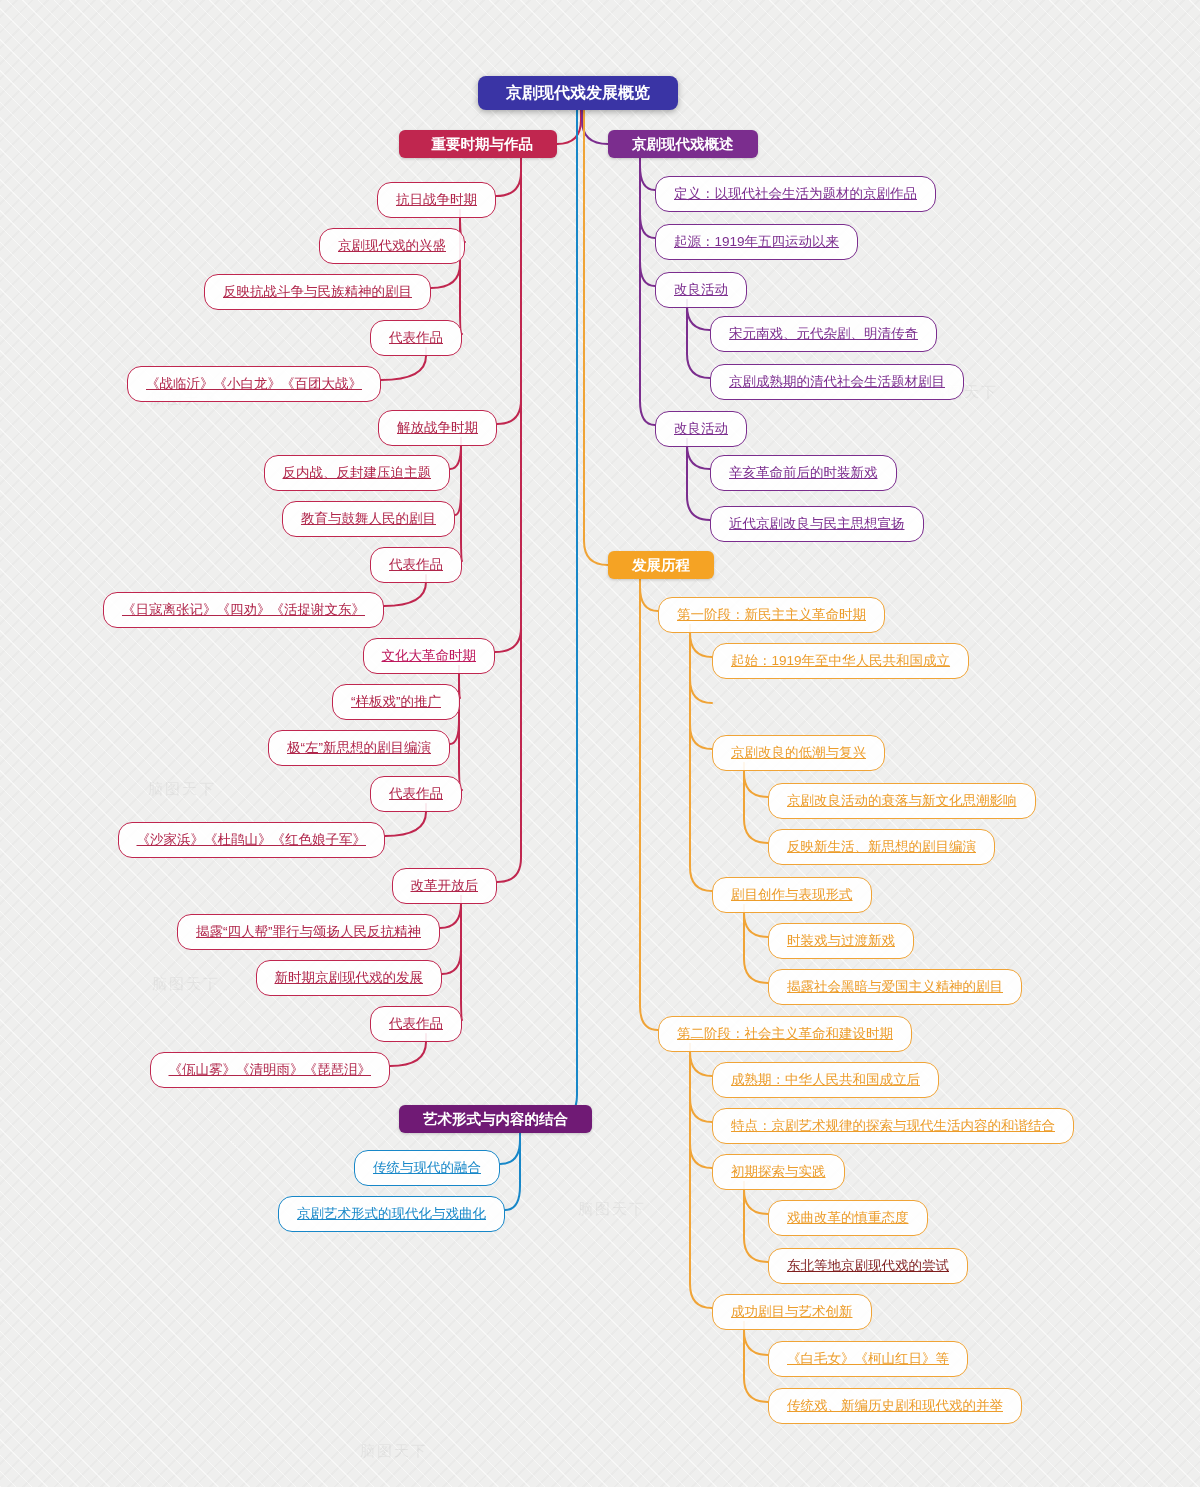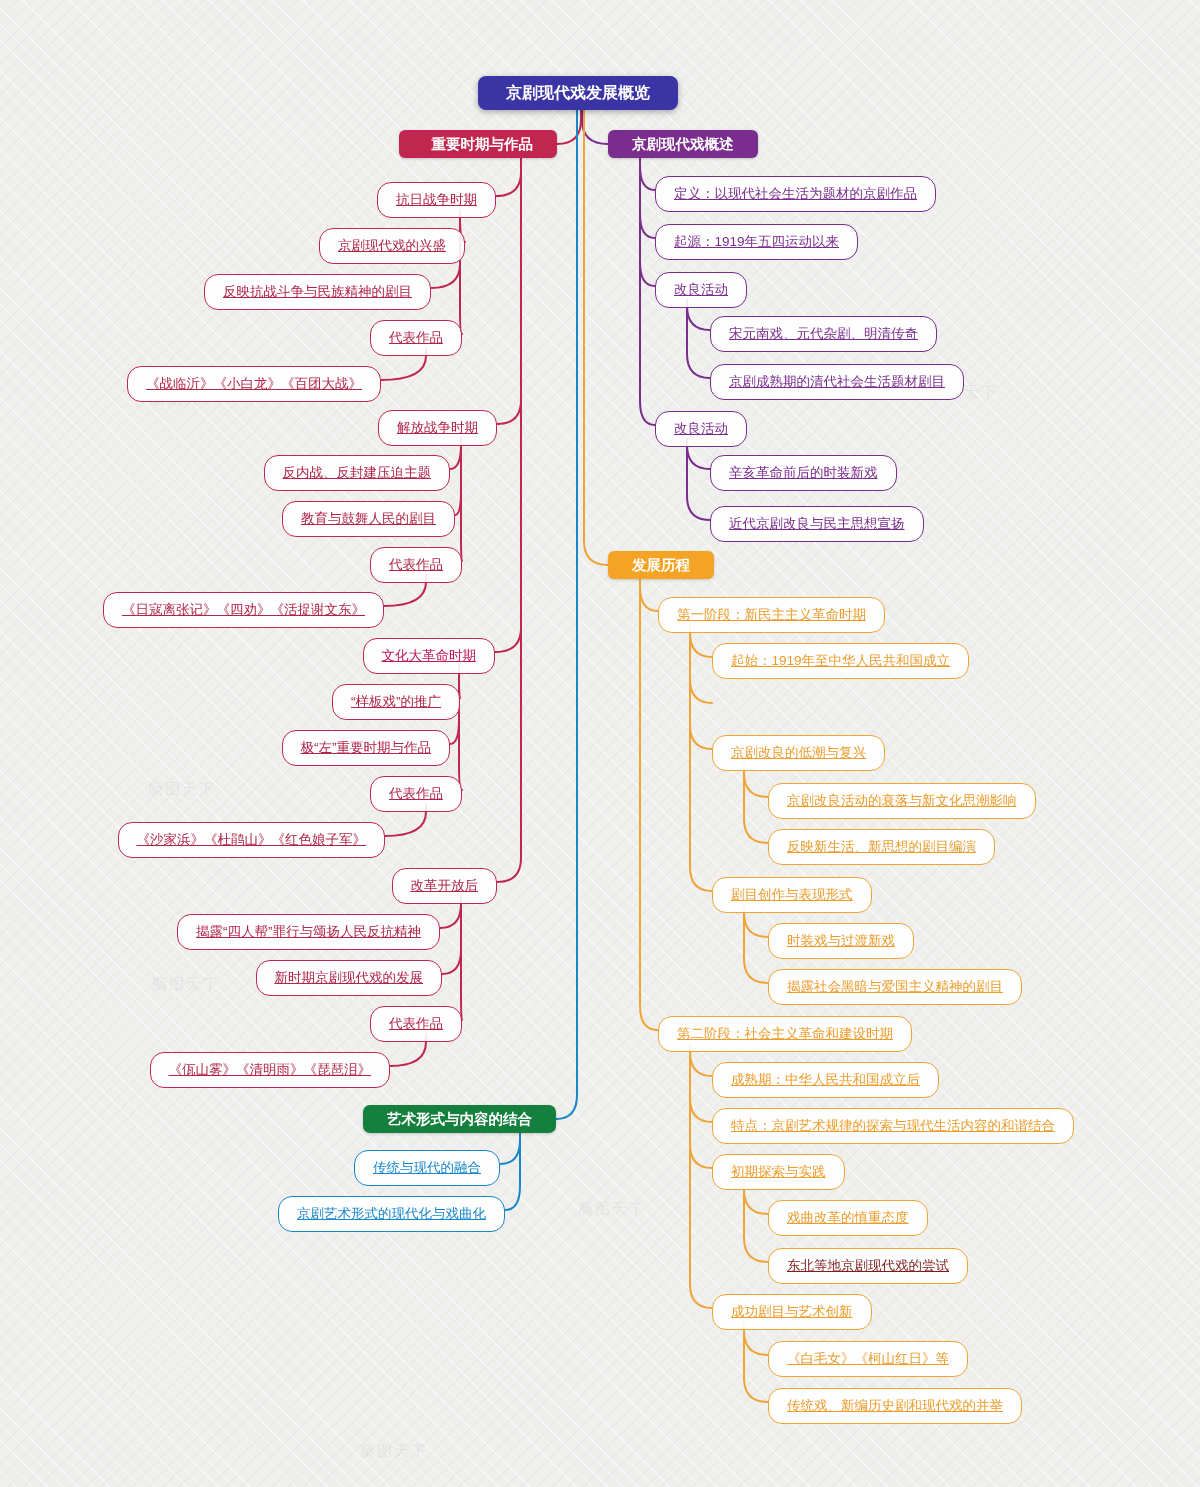--- a/index.html
+++ b/index.html
@@ -106,29 +106,29 @@
     <div class="node leaf" style="top: 274px; right: 769px; border-color: rgb(192, 38, 79); color: rgb(176, 37, 74);">反映抗战斗争与民族精神的剧目</div>
     <div class="node leaf" style="top: 320px; right: 738px; border-color: rgb(192, 38, 79); color: rgb(176, 37, 74);">代表作品</div>
     <div class="node leaf" style="top: 366px; right: 819px; border-color: rgb(192, 38, 79); color: rgb(176, 37, 74);">《战临沂》《小白龙》《百团大战》</div>
     <div class="node leaf" style="top: 410px; right: 703px; border-color: rgb(192, 38, 79); color: rgb(176, 37, 74);">解放战争时期</div>
     <div class="node leaf" style="top: 455px; right: 750px; border-color: rgb(192, 38, 79); color: rgb(176, 37, 74);">反内战、反封建压迫主题</div>
     <div class="node leaf" style="top: 501px; right: 745px; border-color: rgb(192, 38, 79); color: rgb(176, 37, 74);">教育与鼓舞人民的剧目</div>
     <div class="node leaf" style="top: 547px; right: 738px; border-color: rgb(192, 38, 79); color: rgb(176, 37, 74);">代表作品</div>
     <div class="node leaf" style="top: 592px; right: 816px; border-color: rgb(192, 38, 79); color: rgb(176, 37, 74);">《日寇离张记》《四劝》《活捉谢文东》</div>
     <div class="node leaf" style="top: 638px; right: 705px; border-color: rgb(192, 38, 79); color: #be185d;">文化大革命时期</div>
     <div class="node leaf" style="top: 684px; right: 740px; border-color: rgb(192, 38, 79); color: rgb(176, 37, 74);">“样板戏”的推广</div>
-    <div class="node leaf" style="top: 730px; right: 750px; border-color: rgb(192, 38, 79); color: rgb(176, 37, 74);">极“左”重要时期与作品</div>
+    <div class="node leaf" style="top: 730px; right: 750px; border-color: rgb(192, 38, 79); color: rgb(176, 37, 74);">极“左”新思想的剧目编演</div>
     <div class="node leaf" style="top: 776px; right: 738px; border-color: rgb(192, 38, 79); color: rgb(176, 37, 74);">代表作品</div>
     <div class="node leaf" style="top: 822px; right: 815px; border-color: rgb(192, 38, 79); color: rgb(176, 37, 74);">《沙家浜》《杜鹃山》《红色娘子军》</div>
     <div class="node leaf" style="top: 868px; right: 703px; border-color: rgb(192, 38, 79); color: rgb(176, 37, 74);">改革开放后</div>
     <div class="node leaf" style="top: 914px; right: 760px; border-color: rgb(192, 38, 79); color: rgb(176, 37, 74);">揭露“四人帮”罪行与颂扬人民反抗精神</div>
     <div class="node leaf" style="top: 960px; right: 758px; border-color: rgb(192, 38, 79); color: rgb(176, 37, 74);">新时期京剧现代戏的发展</div>
     <div class="node leaf" style="top: 1006px; right: 738px; border-color: rgb(192, 38, 79); color: rgb(176, 37, 74);">代表作品</div>
     <div class="node leaf" style="top: 1052px; right: 810px; border-color: rgb(192, 38, 79); color: rgb(176, 37, 74);">《佤山雾》《清明雨》《琵琶泪》</div>
-    <div class="node branch" style="top: 1105px; right: 644px; background: #15803d; border-radius: 7px;">艺术形式与内容的结合</div>
+    <div class="node branch" style="top: 1105px; right: 608px; background: #701a75;">艺术形式与内容的结合</div>
     <div class="node leaf" style="top: 1150px; right: 700px; border-color: rgb(23, 135, 200); color: rgb(23, 135, 200);">传统与现代的融合</div>
     <div class="node leaf" style="top: 1196px; right: 695px; border-color: rgb(23, 135, 200); color: rgb(23, 135, 200);">京剧艺术形式的现代化与戏曲化</div>
     <div class="node branch" style="top: 130px; left: 608px; background: rgb(123, 45, 142);">京剧现代戏概述</div>
     <div class="node leaf" style="top: 176px; left: 655px; border-color: rgb(123, 45, 142); color: rgb(123, 45, 142);">定义：以现代社会生活为题材的京剧作品</div>
     <div class="node leaf" style="top: 224px; left: 655px; border-color: rgb(123, 45, 142); color: rgb(123, 45, 142);">起源：1919年五四运动以来</div>
     <div class="node leaf" style="top: 272px; left: 655px; border-color: rgb(123, 45, 142); color: rgb(123, 45, 142);">改良活动</div>
     <div class="node leaf" style="top: 316px; left: 710px; border-color: rgb(123, 45, 142); color: rgb(123, 45, 142);">宋元南戏、元代杂剧、明清传奇</div>
     <div class="node leaf" style="top: 364px; left: 710px; border-color: rgb(123, 45, 142); color: rgb(123, 45, 142);">京剧成熟期的清代社会生活题材剧目</div>
     <div class="node leaf" style="top: 411px; left: 655px; border-color: rgb(123, 45, 142); color: rgb(123, 45, 142);">改良活动</div>
     <div class="node leaf" style="top: 455px; left: 710px; border-color: rgb(123, 45, 142); color: rgb(123, 45, 142);">辛亥革命前后的时装新戏</div>

